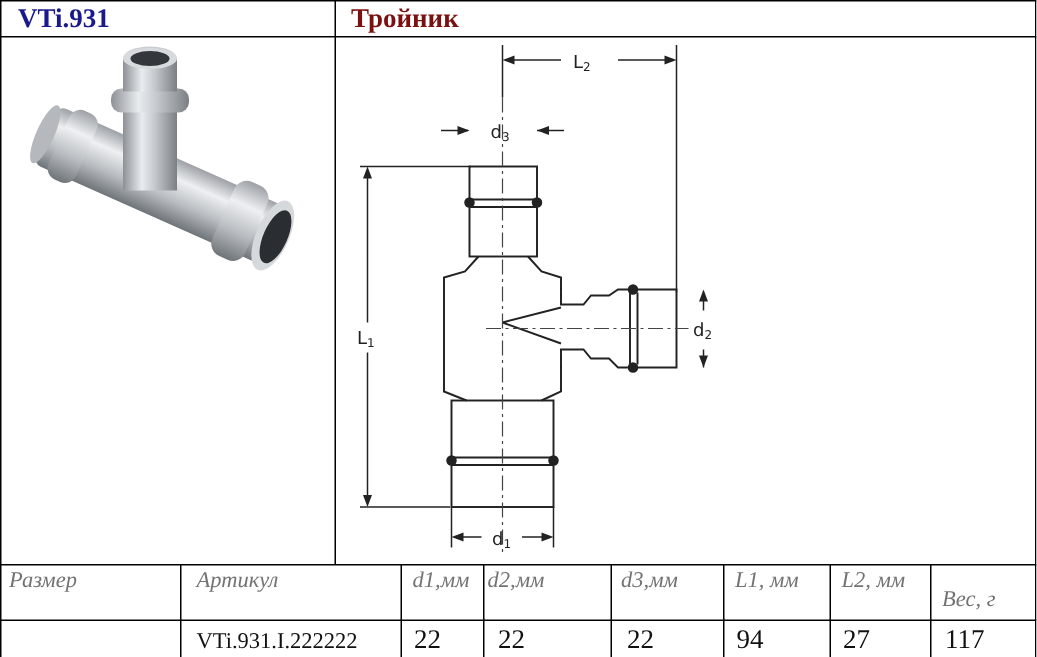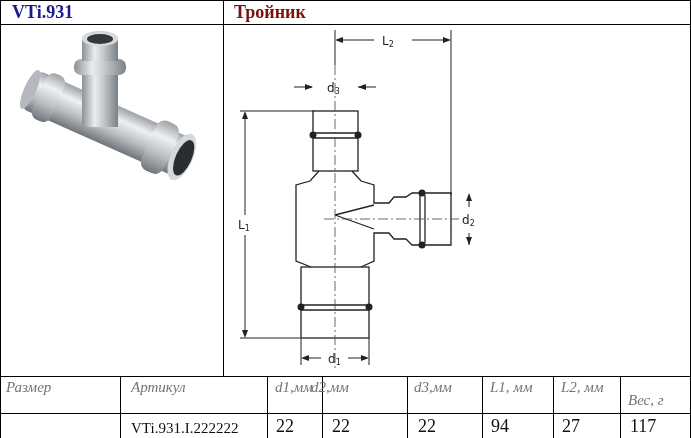--- a/index.html
+++ b/index.html
@@ -143,21 +143,21 @@
       <text x="103" y="67">d<tspan font-size="8" dy="2">3</tspan></text>
       <text x="14" y="204">L<tspan font-size="8" dy="2">1</tspan></text>
       <text x="238" y="199">d<tspan font-size="8" dy="2">2</tspan></text>
       <text x="104" y="338">d<tspan font-size="8" dy="2">1</tspan></text>
     </g>
   </svg>
 
   <div class="th" style="left:6px;">Размер</div>
   <div class="th" style="left:131px;">Артикул</div>
   <div class="th" style="left:275px;width:42px;word-break:break-all;">d1,мм</div>
-  <div class="th" style="left:311px;text-align:center;">d2,мм</div>
+  <div class="th" style="left:325px;text-align:center;">d2,мм</div>
   <div class="th" style="left:414px;">d3,мм</div>
   <div class="th" style="left:490px;">L1, мм</div>
   <div class="th" style="left:561px;">L2, мм</div>
   <div class="th" style="left:628px;margin-top:13px;">Вес, г</div>
 
   <div class="td small" style="left:131px;">VTi.931.I.222222</div>
   <div class="td" style="left:276px;">22</div>
   <div class="td" style="left:332px;">22</div>
   <div class="td" style="left:418px;">22</div>
   <div class="td" style="left:491px;">94</div>

